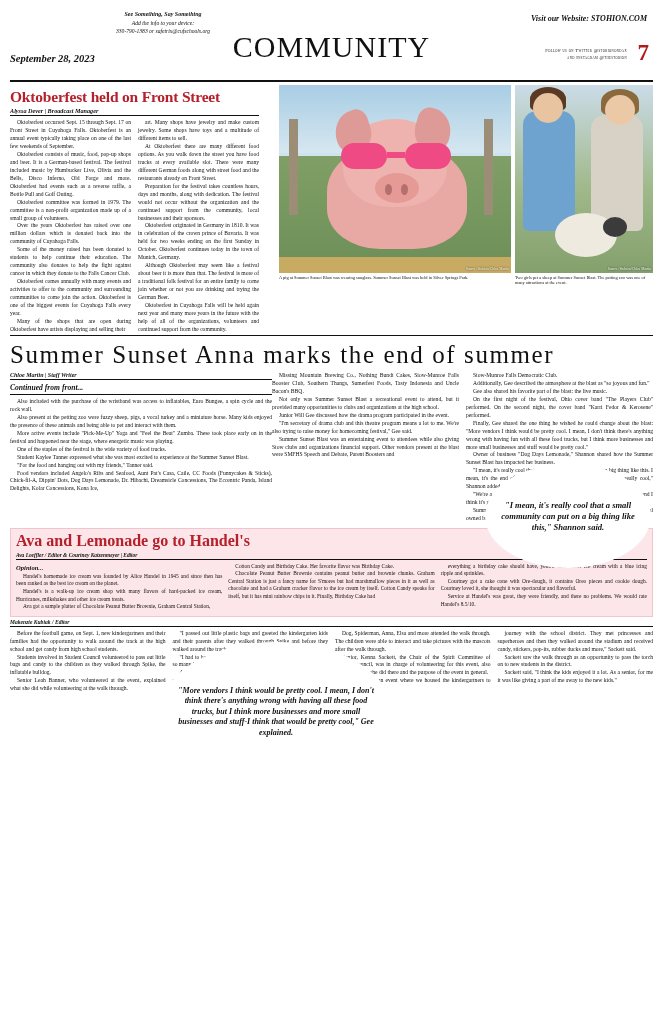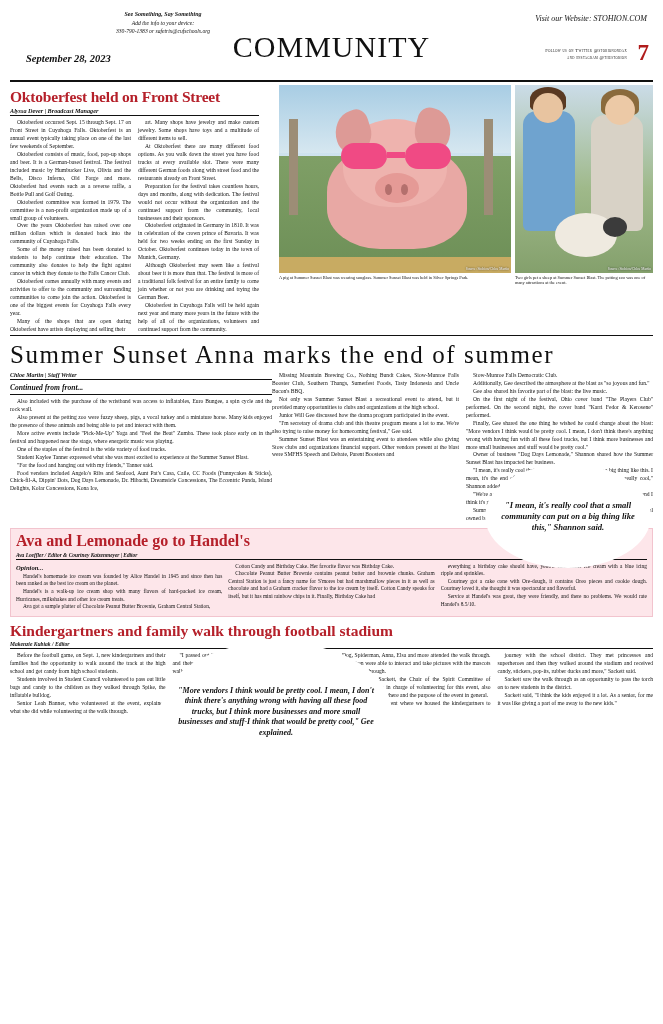--- a/index.html
+++ b/index.html
@@ -17,34 +17,34 @@
   
   .masthead { position:relative; height:70px; }
   .promo {
     position:absolute; left:58px; top:2px; width:190px;
     text-align:center; font-style:italic; font-size:5.6px; line-height:1.5;
     color:#111;
   }
   .promo .p1 { font-weight:bold; font-size:6px; }
   .website {
     position:absolute; right:6px; top:6px; text-align:right;
-    font-style:italic; font-weight:normal; font-size:8px;
+    font-style:italic; font-weight:bold; font-size:8px;
   }
   .social {
     position:absolute; right:26px; top:40px; text-align:right;
     font-size:4.6px; letter-spacing:.4px; line-height:1.5;
     font-variant:small-caps;
   }
   .title-main {
     position:absolute; left:50%; transform:translateX(-50%); top:22px;
     font-size:30px; letter-spacing:1px; font-weight:normal;
     font-family:"Liberation Serif", serif;
   }
   .date-line {
-    position:absolute; left:16px; top:45px; font-weight:bold; font-style:italic; font-size:10.5px;
+    position:absolute; left:0; top:45px; font-weight:bold; font-style:italic; font-size:10.5px;
   }
   .pagenum {
     position:absolute; right:4px; top:32px; font-size:23px; font-weight:bold; color:#b01c1c;
   }
   .rule-thick { border-top:2.5px solid #111; margin-top:2px; }
   .rule-thin  { border-top:1px solid #111; margin-top:1.5px; }
 
   
   .headline-red {
     color:#b5202a; font-weight:bold; font-size:15.5px; line-height:1.05;
@@ -290,21 +290,20 @@
       </div>
       <div class="c">
         <p style="margin:0;text-indent:7px">everything a birthday cake should have, yellow cake batter ice cream with a blue icing ripple and sprinkles.</p>
         <p style="margin:0;text-indent:7px">Courtney got a cake cone with Ore-dough, it contains Oreo pieces and cookie dough. Courtney loved it, she thought it was spectacular and flavorful.</p>
         <p style="margin:0;text-indent:7px">Service at Handel's was great, they were friendly, and there no problems. We would rate Handel's 8.5/10.</p>
       </div>
     </div>
   </div>
 
   <div>
-    <div class="kg-head">Kindergartners and family walk through football stadium</div>
     <div class="kg-by">Makenzie Kubiak / Editor</div>
     <div class="kg-cols">
       <div class="c">
         <p style="margin:0;text-indent:7px">Before the football game, on Sept. 1, new kindergartners and their families had the opportunity to walk around the track at the high school and get candy from high school students.</p>
         <p style="margin:0;text-indent:7px">Students involved in Student Council volunteered to pass out little bags and candy to the children as they walked through Spike, the inflatable bulldog.</p>
         <p style="margin:0;text-indent:7px">Senior Leah Banner, who volunteered at the event, explained what she did while volunteering at the walk through.</p>
       </div>
       <div class="c">
         <p style="margin:0;text-indent:7px">"I passed out little plastic bags and greeted the kindergarten kids and their parents after they walked through Spike and before they walked around the track and got their candy," Banner said.</p>
         <p style="margin:0;text-indent:7px">"I had to be quick with giving everyone a bag because there were so many kids in a group reaching for the bags."</p>

